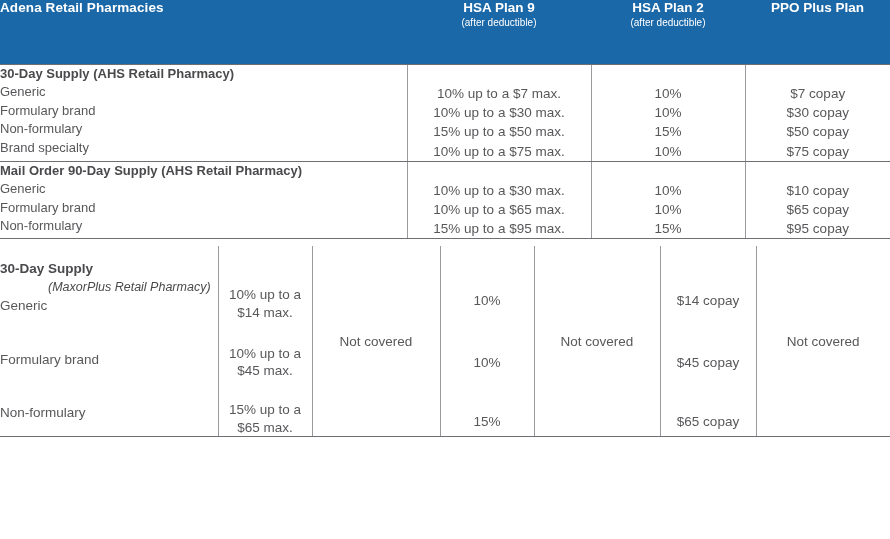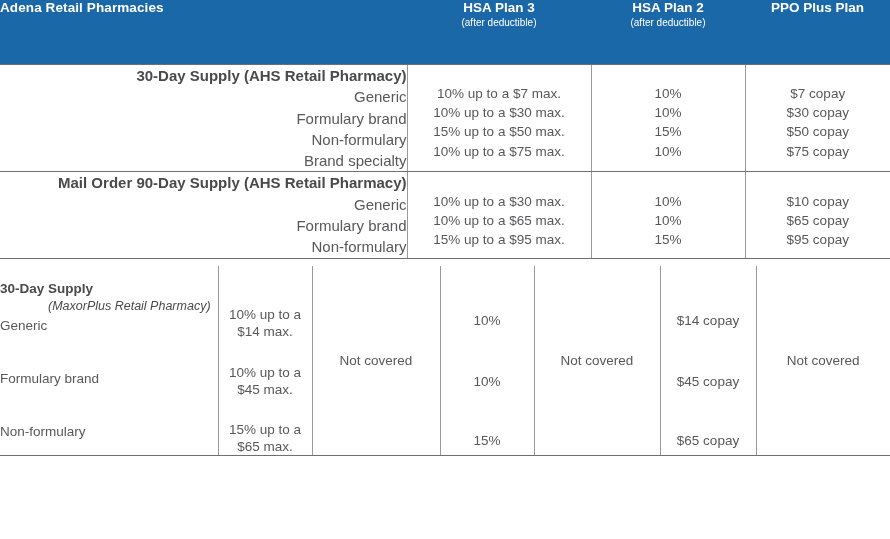--- a/index.html
+++ b/index.html
@@ -66,23 +66,22 @@
   .body-row td {
     border-top: 1px solid #6f6f73;
     border-bottom: 1px solid #6f6f73;
   }
   .body-row td.vline {
     border-left: 1px solid #9a9a9e;
   }
 
   .label-cell {
     padding: 10px 0 12px 12px;
-    font-size: 15px;
+    font-size: 13px;
     line-height: 1.42;
-    text-align: right;
   }
   .sec-title {
     font-weight: bold;
     color: #4a4a4d;
   }
   .sec-item {
     color: #58585b;
   }
 
   .val-cell {
@@ -180,21 +179,21 @@
       <col style="width:407px">
       <col style="width:184px">
       <col style="width:154px">
       <col style="width:145px">
     </colgroup>
     <tbody>
 
       <tr>
         <td class="hdr-band hdr-left">Adena Retail Pharmacies</td>
         <td class="hdr-band hdr-plan">
-          <span class="plan-name">HSA Plan 3</span>
+          <span class="plan-name">HSA Plan 9</span>
           <span class="plan-sub">(after deductible)</span>
         </td>
         <td class="hdr-band hdr-plan">
           <span class="plan-name">HSA Plan 2</span>
           <span class="plan-sub">(after deductible)</span>
         </td>
         <td class="hdr-band hdr-plan">
           <span class="plan-name">PPO Plus Plan</span>
         </td>
       </tr>

